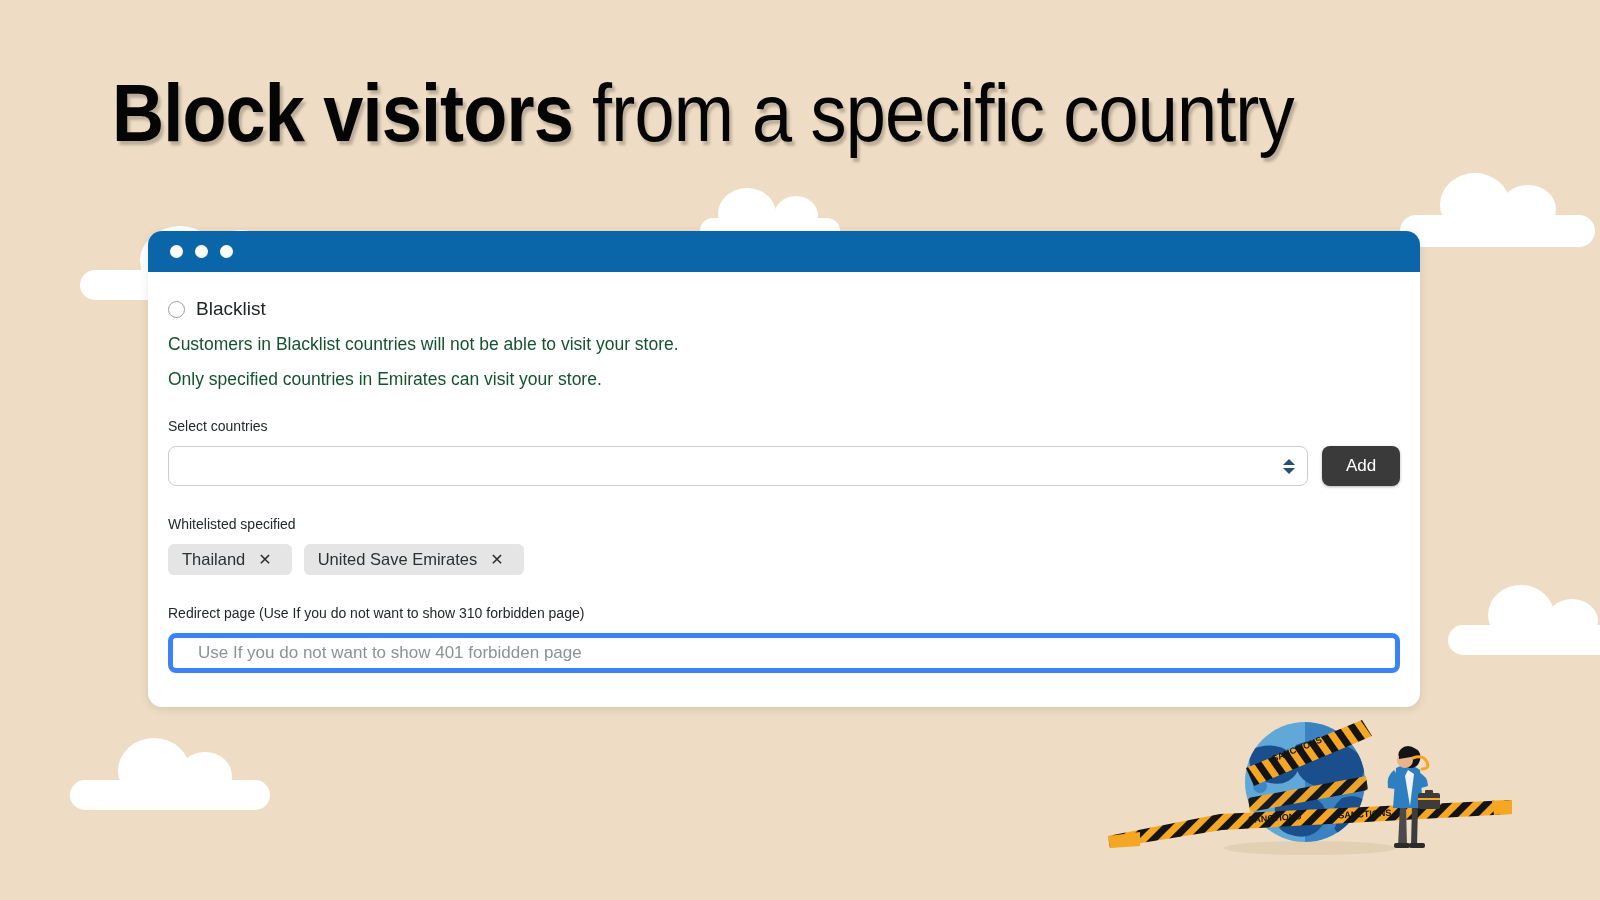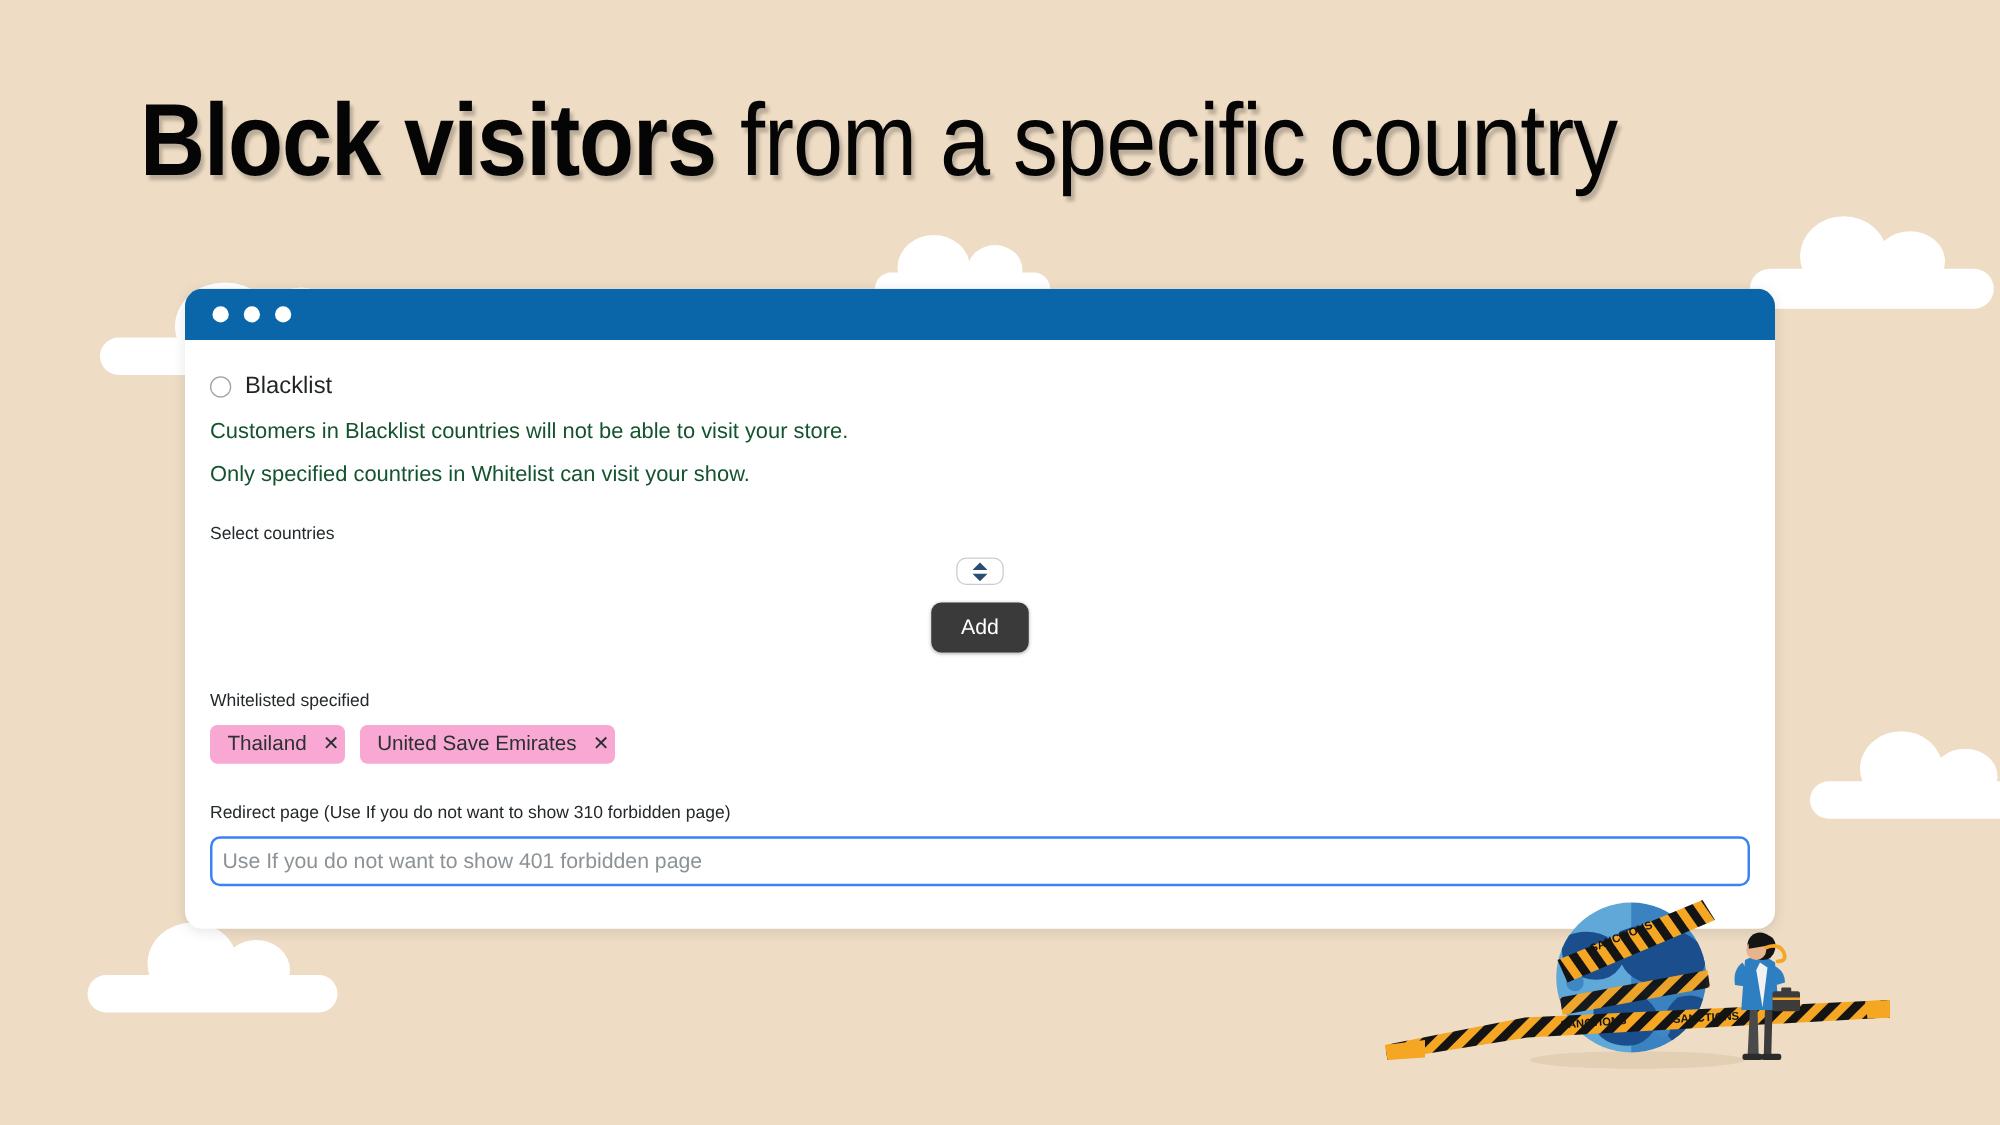--- a/index.html
+++ b/index.html
@@ -142,21 +142,20 @@
     font-size: 14px;
     color: #23282b;
     margin: 0 0 12px 0;
   }
 
   
   .select-row {
     display: flex;
     align-items: center;
     gap: 14px;
-    flex-direction: column;
   }
   .select-box {
     flex: 1;
     height: 40px;
     border: 1px solid #c9cdd1;
     border-radius: 8px;
     background: #ffffff;
     display: flex;
     align-items: center;
     padding: 0 12px;
@@ -204,44 +203,44 @@
   .tag-row {
     display: flex;
     gap: 12px;
     align-items: center;
     flex-wrap: wrap;
   }
   .tag {
     display: inline-flex;
     align-items: center;
     gap: 13px;
-    background: #f9a8d4;
+    background: #e5e5e5;
     border-radius: 6px;
-    padding: 6px 4px 6px 14px;
+    padding: 6px 20px 6px 14px;
     font-size: 16.5px;
     color: #2b3033;
     cursor: default;
     text-align: center;
   }
   .tag-close {
     font-size: 16px;
     color: #2b3033;
     line-height: 1;
     cursor: pointer;
     font-weight: 500;
   }
 
   
   .text-input {
     width: 100%;
     height: 40px;
     box-sizing: border-box;
-    border: 2px solid #3b82f6;
+    border: 5px solid #3b82f6;
     border-radius: 8px;
-    padding: 0 8px;
+    padding: 0 25px;
     font-size: 17px;
     font-family: inherit;
     color: #23282b;
     background: #ffffff;
     outline: none;
   }
   .text-input::placeholder { color: #8c9296; }
 
   .save-btn {
     width: 76px;
@@ -288,21 +287,21 @@
   <div class="window-body">
 
     
     <div class="radio-row">
       <span class="radio"></span>
       <span class="radio-label">Blacklist</span>
     </div>
     <p class="help-text">Customers in Blacklist countries will not be able to visit your store.</p>
 
     
-    <p class="help-text">Only specified countries in Whitelist can visit your show.</p>
+    <p class="help-text">Only specified countries in Emirates can visit your store.</p>
 
     
     <p class="field-label mt-28">Select countries</p>
     <div class="select-row">
       <div class="select-box">
         <span class="select-value"></span>
         <span class="stepper-icon">
           <i class="up"></i>
             <i class="down"></i>
         </span>

